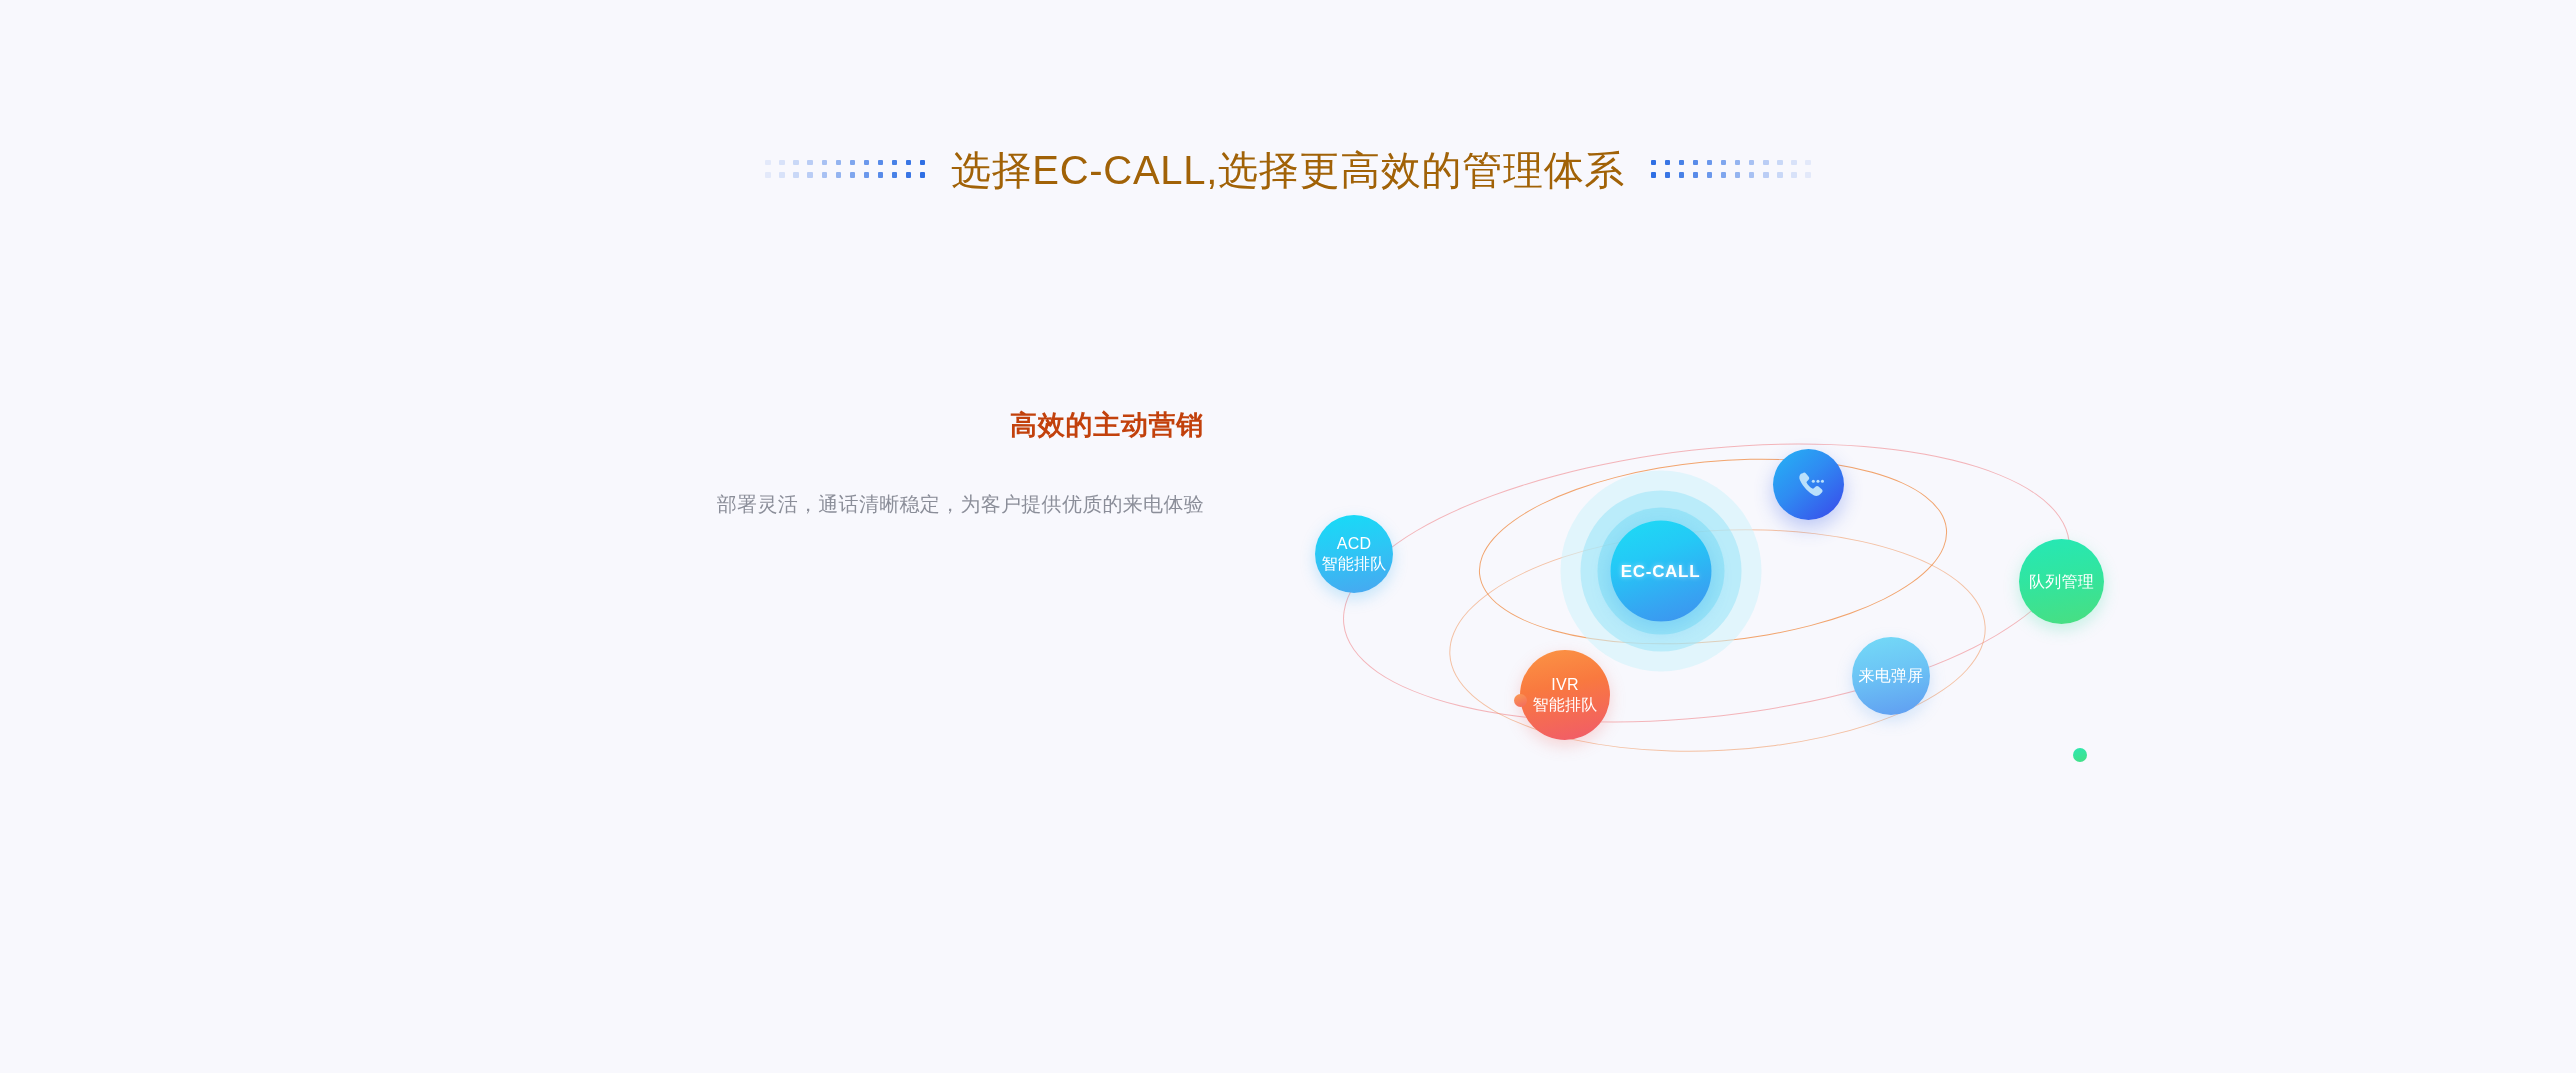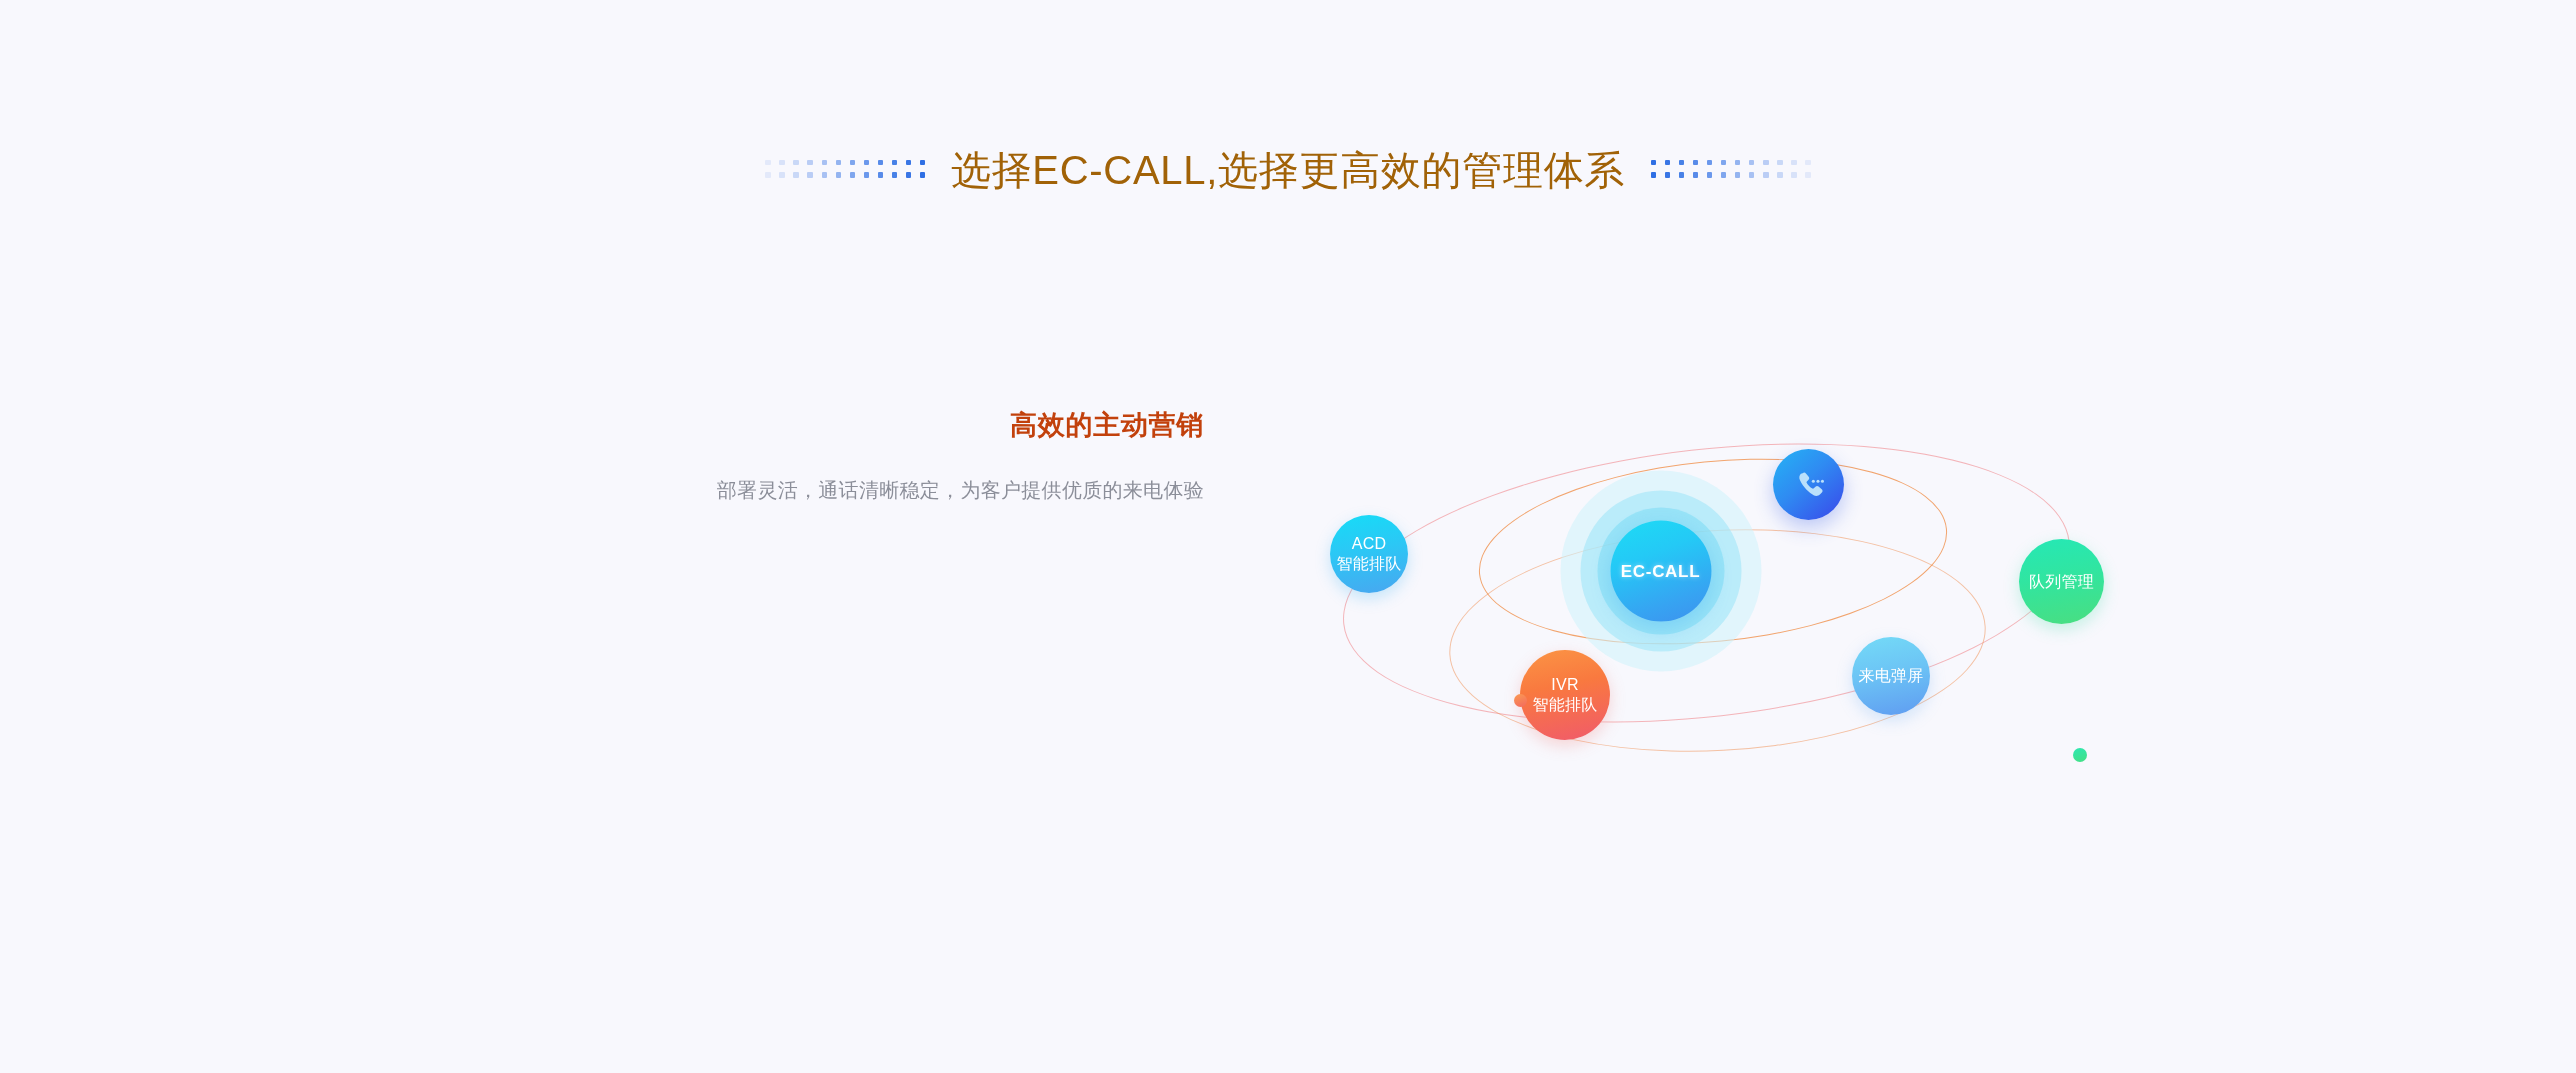--- a/index.html
+++ b/index.html
@@ -69,21 +69,21 @@
     line-height: 1.2;
     letter-spacing: 0.7px;
   }
   .para {
     font-size: 20px;
     color: #8b8e99;
     line-height: 1.64;
     letter-spacing: 0.3px;
   }
   .para-1 { margin-top: 47px; width: 537px; }
-  .para-2 { margin-top: 33px; width: 537px; }
+  .para-2 { margin-top: 47px; width: 537px; }
 
   
   .graphic {
     position: absolute;
     left: 1315px;
     top: 429px;
     width: 865px;
     height: 376px;
   }
   .graphic > * { position: absolute; }
@@ -175,21 +175,20 @@
     line-height: 1.22;
   }
   .bubble .l-en { font-size: 16px; letter-spacing: 0.3px; }
   .bubble .l-cn { font-size: 16px; letter-spacing: 0.3px; }
 
   .b-acd {
     left: 0px; top: 86px;
     width: 78px; height: 78px;
     background: linear-gradient(170deg, #16dcf7 0%, #2cc7f5 45%, #49a6f0 100%);
     box-shadow: 0 5.4px 14.8px rgba(45,175,240,.26);
-    margin-left: 15px;
   }
   .b-ivr {
     left: 205px; top: 221px;
     width: 90px; height: 90px;
     background: linear-gradient(168deg, #fb9545 0%, #f9793f 40%, #f05a6b 100%);
     box-shadow: 0 5.4px 16px rgba(240,110,100,.26);
   }
   .b-queue {
     left: 704px; top: 110px;
     width: 85px; height: 85px;

